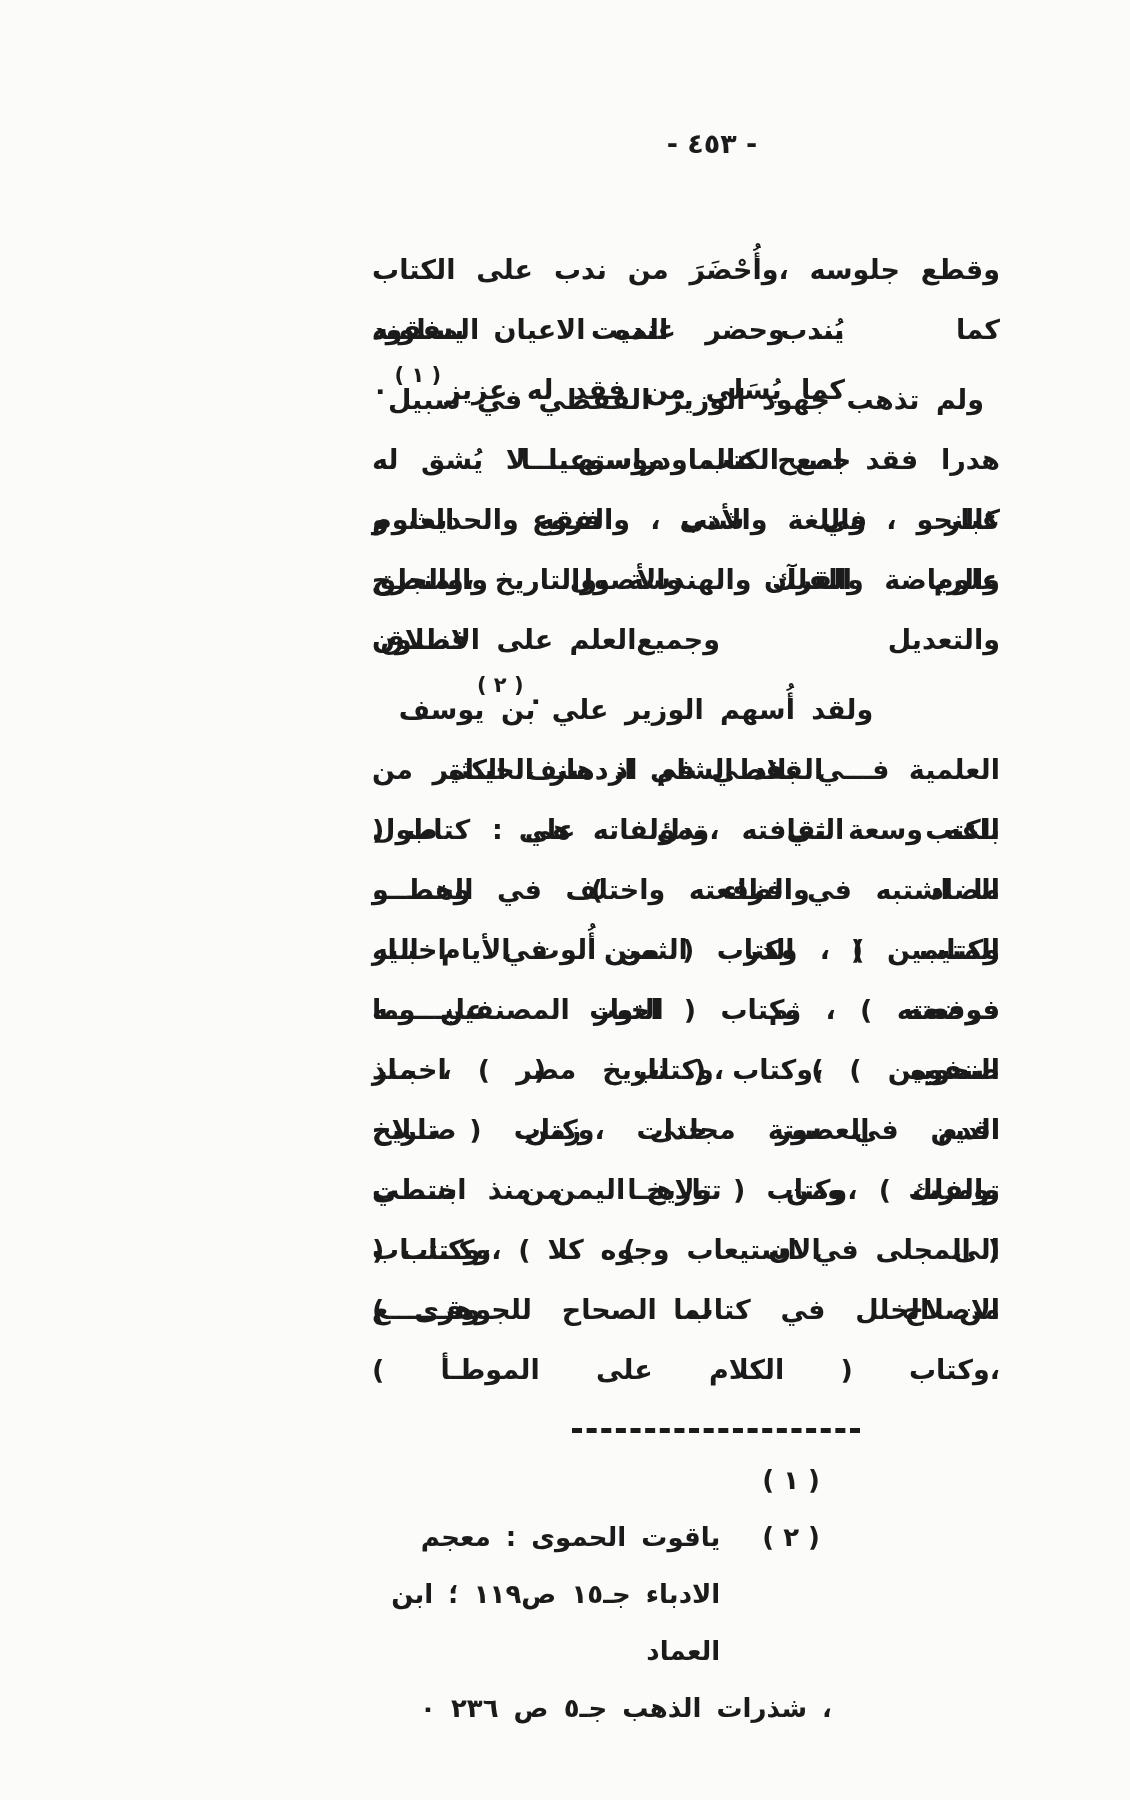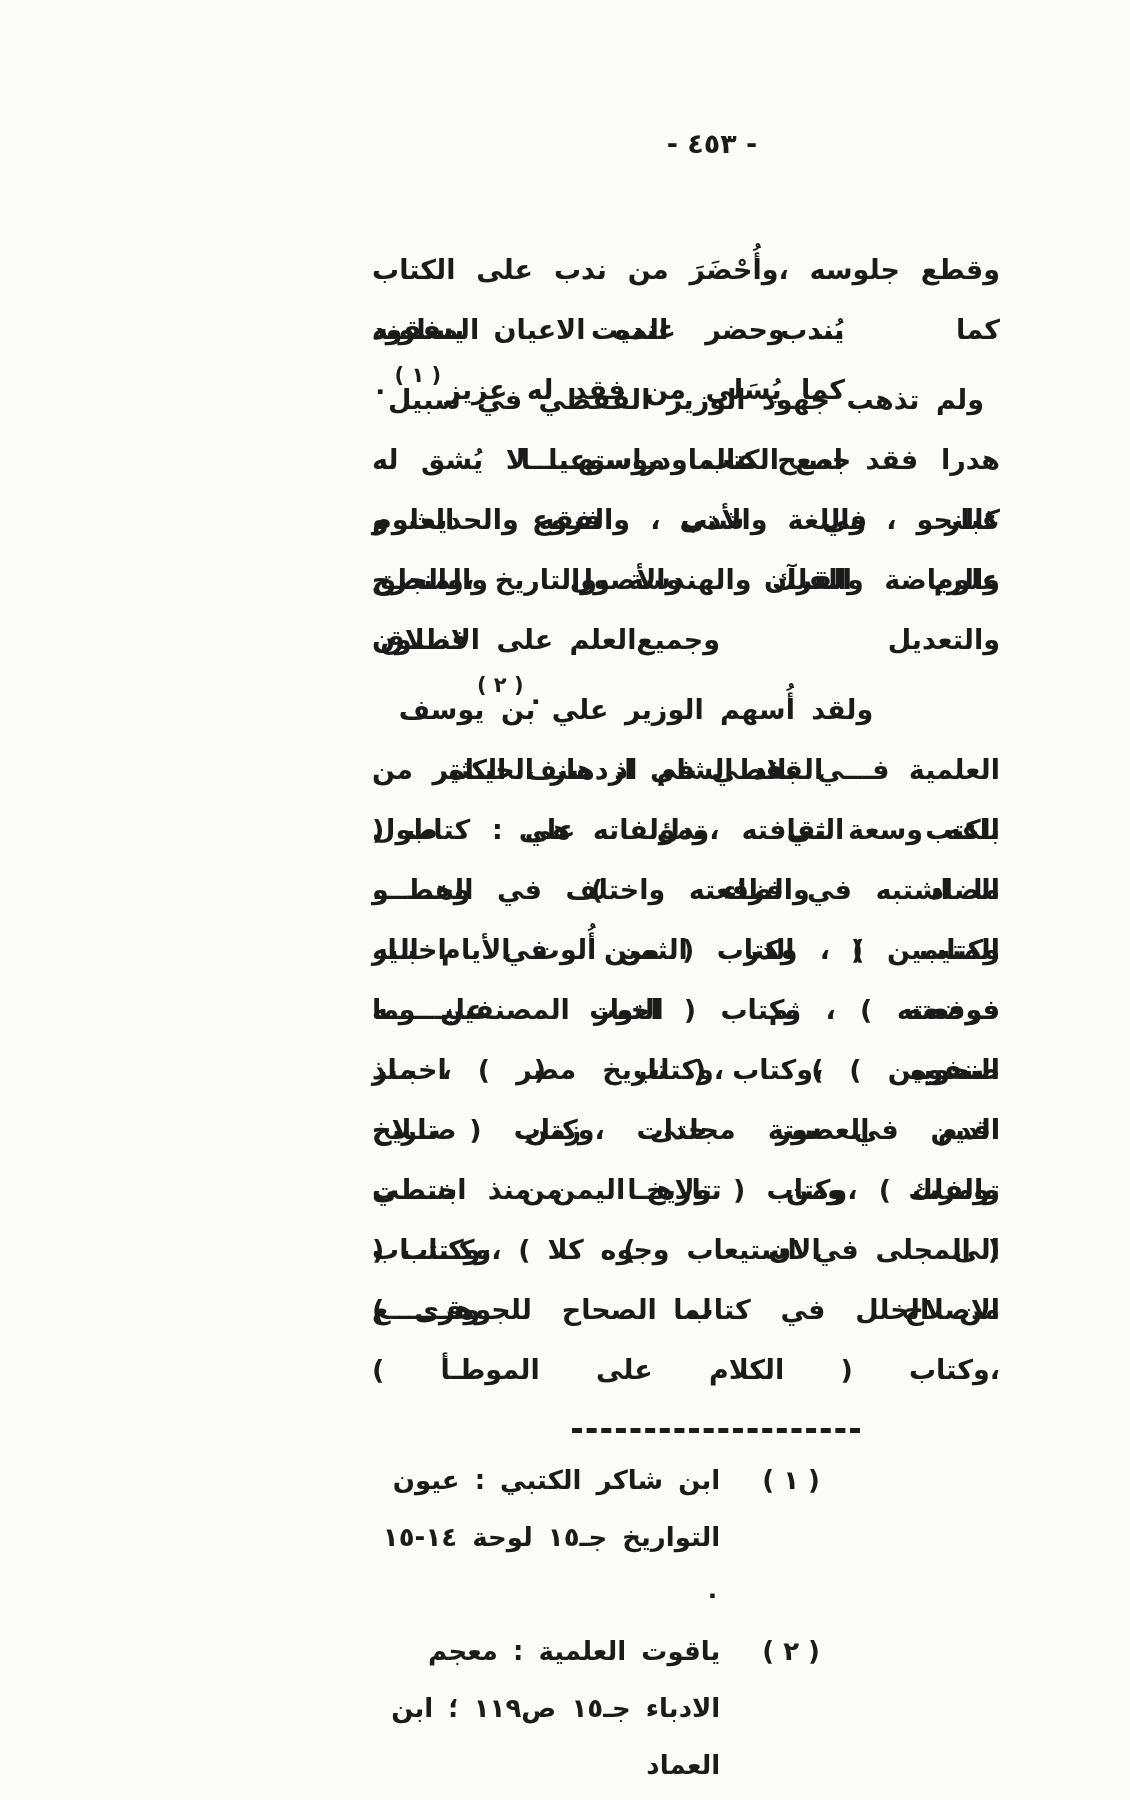--- a/index.html
+++ b/index.html
@@ -128,22 +128,21 @@
         <div class="line justify"><span>( المجلى في استيعاب وجوه كلا ) ،وكـتاب ( الاصلاح لما وقــــــع</span></div>
         <div class="line justify"><span>من الخلل في كتاب الصحاح للجوهرى ) ،وكتاب ( الكلام على الموطـأ )</span></div>
       </div>
     </div>
 
   <div class="footnote-sep"></div>
 
   <div class="footnotes" id="footnotes-container">
       <div class="fn-row">
         <span class="fn-marker">( ١ )</span>
-        <span class="fn-text">ابن شاكر الكتبي : عيون التواريخ جـ١٥ لوحة ١٤-١٥ ٠</span>
       </div>
       <div class="fn-row">
         <span class="fn-marker">( ٢ )</span>
-        <span class="fn-text">ياقوت العلمية : معجم الادباء جـ١٥ ص١١٩ ؛ ابن العماد</span>
+        <span class="fn-text">ياقوت الحموى : معجم الادباء جـ١٥ ص١١٩ ؛ ابن العماد</span>
       </div>
       <div class="fn-continuation">، شذرات الذهب جـ٥ ص ٢٣٦ ٠</div>
     </div>
 
 </div>
 
 </body></html>

